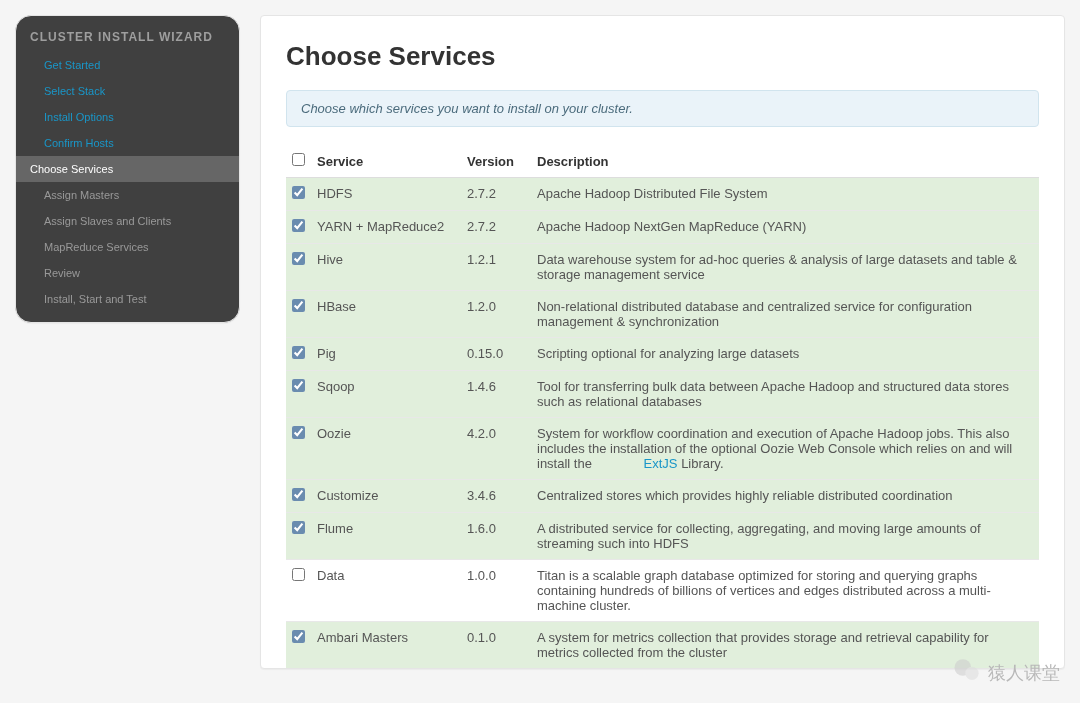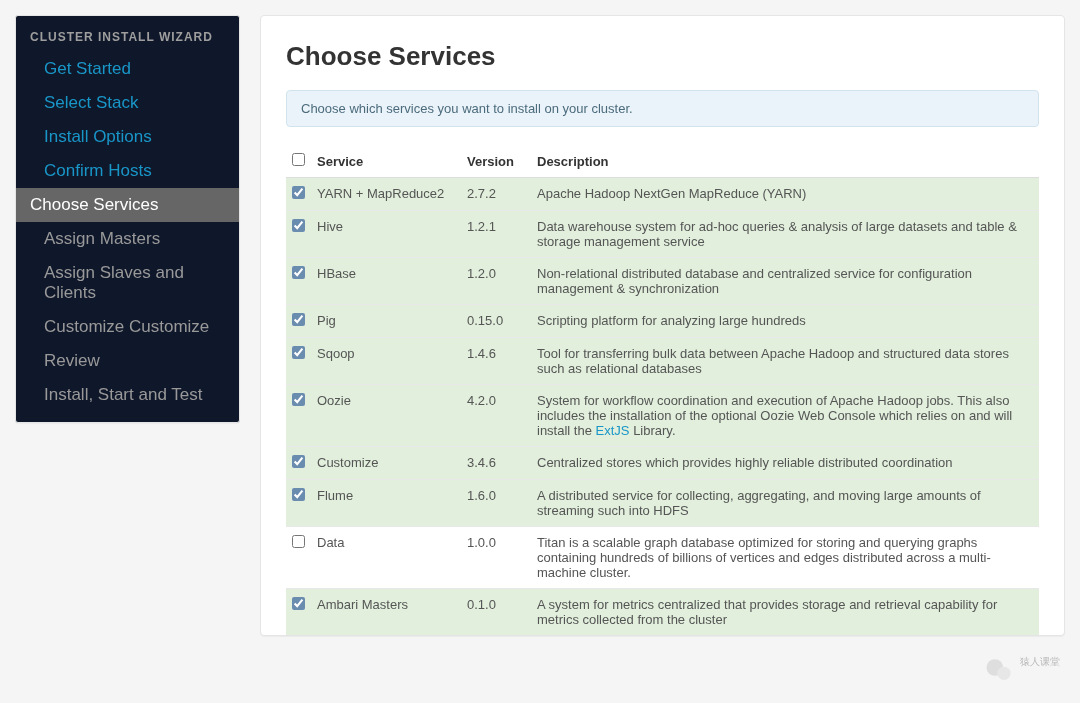--- a/index.html
+++ b/index.html
@@ -11,37 +11,37 @@
     width: 1080px;
     height: 703px;
     overflow: hidden;
     display: flex;
   }
   .sidebar {
     width: 240px;
     padding: 15px 0 0 15px;
   }
   .wizard-card {
-    background: #0f172a;
+    background: #404040;
     border: 1px solid #e5e5e5;
-    border-radius: 3px;
+    border-radius: 16px;
     box-shadow: 0 1px 1px rgba(0,0,0,0.04);
     padding-bottom: 10px;
   }
   .wizard-title {
     color: #9e9e9e;
     font-size: 12px;
     font-weight: bold;
     letter-spacing: 1px;
     padding: 14px 14px 8px 14px;
   }
   .wizard-steps { list-style: none; }
   .wizard-steps li {
     padding: 7px 14px 7px 28px;
-    font-size: 17px;
+    font-size: 11px;
     cursor: default;
   }
   .wizard-steps li.completed { color: #1996c8; cursor: pointer; }
   .wizard-steps li.active {
     background: #666;
     color: #fff;
     padding-left: 14px;
   }
   .wizard-steps li.upcoming { color: #999; }
 
@@ -63,20 +63,21 @@
     margin-bottom: 18px;
   }
   .alert-info {
     background: #eaf3f9;
     border: 1px solid #d1e4ee;
     color: #4b6b7c;
     border-radius: 4px;
     padding: 10px 14px;
     font-size: 13px;
     margin-bottom: 18px;
+    font-style: italic;
   }
   table.services {
     width: 100%;
     border-collapse: collapse;
     font-size: 13px;
   }
   table.services th {
     text-align: left;
     font-weight: bold;
     padding: 8px 6px;
@@ -92,47 +93,47 @@
   }
   tr.selected td { background: #e1efdc; }
   td.chkcell, th.chkcell { width: 22px; text-align: center; }
   td.namecell { width: 150px; color: #333; }
   td.vercell, th.vercell { width: 70px; }
   input[type="checkbox"] {
     width: 13px; height: 13px;
     accent-color: #6a8caf;
     cursor: pointer;
   }
-  a.inline-link { color: #1996c8; text-decoration: none; }
+  a.inline-link { color: #1996c8; text-decoration: none; margin-left: 48px; }
   .watermark {
     position: absolute;
     right: 20px; bottom: 18px;
-    display: flex; align-items: flex-start;
+    display: flex; align-items: flex-end;
     color: #b8b8b8;
-    font-size: 10px;
+    font-size: 18px;
     gap: 6px;
     pointer-events: none;
   }
   .watermark svg { width: 30px; height: 30px; opacity: 0.55; }
 </style>
 </head>
 <body>
 
 <div class="sidebar">
   <div class="wizard-card">
     <div class="wizard-title">CLUSTER INSTALL WIZARD</div>
     <ul class="wizard-steps" id="wizard-steps">
         <li class="completed">Get Started</li>
         <li class="completed">Select Stack</li>
         <li class="completed">Install Options</li>
         <li class="completed">Confirm Hosts</li>
         <li class="active">Choose Services</li>
         <li class="upcoming">Assign Masters</li>
         <li class="upcoming">Assign Slaves and Clients</li>
-        <li class="upcoming">Customize Customize</li>
+        <li class="upcoming">MapReduce Services</li>
         <li class="upcoming">Review</li>
         <li class="upcoming">Install, Start and Test</li>
       </ul>
   </div>
 </div>
 
 <div class="main">
   <div class="panel">
     <h1 class="page-title">Choose Services</h1>
     <div class="alert-info">Choose which services you want to install on your cluster.</div>
@@ -143,41 +144,47 @@
             <input type="checkbox" style="">
           </th>
           <th>Service</th>
           <th class="vercell">Version</th>
           <th>Description</th>
         </tr>
       </thead>
       <tbody id="services-body">
           <tr class="selected">
             <td class="chkcell"><input type="checkbox" checked="" style=""></td>
+            <td class="namecell">HDFS</td>
+            <td class="vercell">2.7.2</td>
+            <td>Apache Hadoop Distributed File System</td>
+          </tr>
+          <tr class="selected">
+            <td class="chkcell"><input type="checkbox" checked="" style=""></td>
             <td class="namecell">YARN + MapReduce2</td>
             <td class="vercell">2.7.2</td>
             <td>Apache Hadoop NextGen MapReduce (YARN)</td>
           </tr>
           <tr class="selected">
             <td class="chkcell"><input type="checkbox" checked="" style=""></td>
             <td class="namecell">Hive</td>
             <td class="vercell">1.2.1</td>
             <td>Data warehouse system for ad-hoc queries &amp; analysis of large datasets and table &amp; storage management service</td>
           </tr>
           <tr class="selected">
             <td class="chkcell"><input type="checkbox" checked="" style=""></td>
             <td class="namecell">HBase</td>
             <td class="vercell">1.2.0</td>
             <td>Non-relational distributed database and centralized service for configuration management &amp; synchronization</td>
           </tr>
           <tr class="selected">
             <td class="chkcell"><input type="checkbox" checked="" style=""></td>
             <td class="namecell">Pig</td>
             <td class="vercell">0.15.0</td>
-            <td>Scripting platform for analyzing large hundreds</td>
+            <td>Scripting optional for analyzing large datasets</td>
           </tr>
           <tr class="selected">
             <td class="chkcell"><input type="checkbox" checked="" style=""></td>
             <td class="namecell">Sqoop</td>
             <td class="vercell">1.4.6</td>
             <td>Tool for transferring bulk data between Apache Hadoop and structured data stores such as relational databases</td>
           </tr>
           <tr class="selected">
             <td class="chkcell"><input type="checkbox" checked="" style=""></td>
             <td class="namecell">Oozie</td>
@@ -199,21 +206,21 @@
           <tr>
             <td class="chkcell"><input type="checkbox" style=""></td>
             <td class="namecell">Data</td>
             <td class="vercell">1.0.0</td>
             <td>Titan is a scalable graph database optimized for storing and querying graphs containing hundreds of billions of vertices and edges distributed across a multi-machine cluster.</td>
           </tr>
           <tr class="selected">
             <td class="chkcell"><input type="checkbox" checked="" style=""></td>
             <td class="namecell">Ambari Masters</td>
             <td class="vercell">0.1.0</td>
-            <td>A system for metrics centralized that provides storage and retrieval capability for metrics collected from the cluster</td>
+            <td>A system for metrics collection that provides storage and retrieval capability for metrics collected from the cluster</td>
           </tr>
         </tbody>
     </table>
   </div>
 </div>
 
 <div class="watermark">
   <svg viewBox="0 0 36 36">
       <circle cx="13" cy="15" r="10" fill="#ccc"></circle>
       <circle cx="24" cy="22" r="8" fill="#ddd"></circle>

